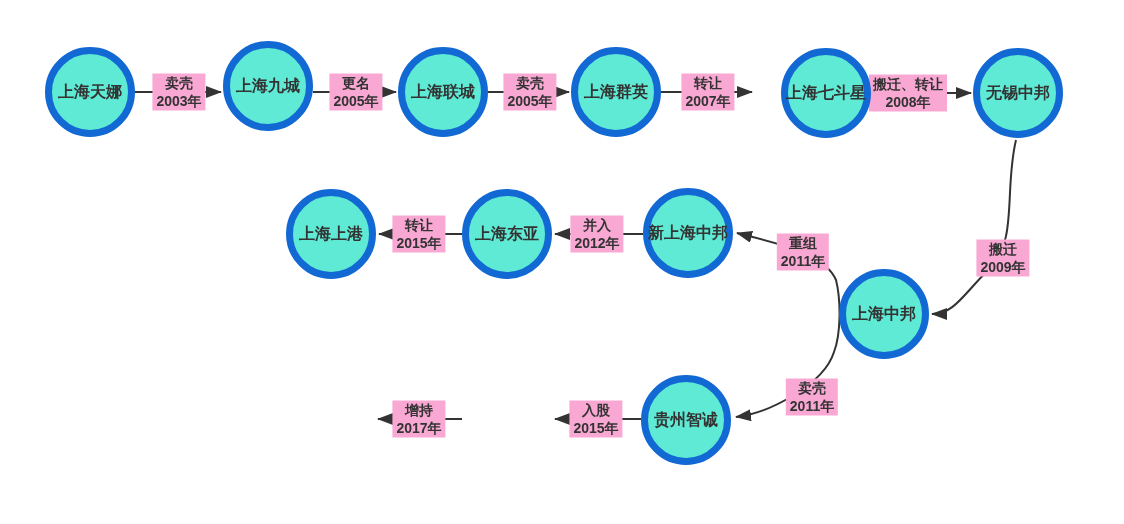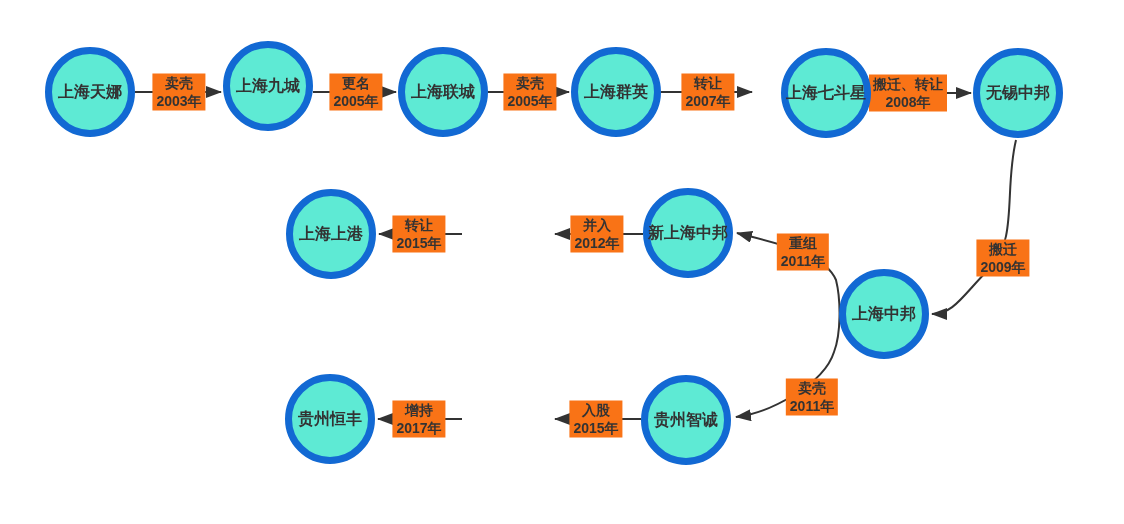--- a/index.html
+++ b/index.html
@@ -10,21 +10,21 @@
 
   .node{position:absolute;width:90px;height:90px;box-sizing:border-box;
         border:7px solid #1269d3;border-radius:50%;background:#5eead4;
         display:flex;align-items:center;justify-content:center;
         text-align:center;font-weight:bold;font-size:16px;color:#333333;
         z-index:3;}
   .node .lbl{white-space:nowrap;}
   .node.wrap .lbl{white-space:normal;width:70px;line-height:1.2;}
 
   .elabel{position:absolute;transform:translate(-50%,-50%);
-          background:#f97316;text-align:center;font-weight:bold;
+          background:#f9a8d4;text-align:center;font-weight:bold;
           font-size:14px;color:#333333;line-height:1.25;z-index:2;
           padding:1px 4px;white-space:nowrap;}
 
   
   .n0{left:45px;top:47px}   .n1{left:223px;top:41px}  .n2{left:398px;top:47px}
   .n3{left:571px;top:47px}  .n4{left:781px;top:48px}  .n5{left:973px;top:48px}
   .n6{left:286px;top:189px} .n7{left:462px;top:189px} .n8{left:643px;top:188px}
   .n9{left:839px;top:269px} .n10{left:285px;top:374px}.n11{left:462px;top:374px}
   .n12{left:641px;top:375px}
 
@@ -87,26 +87,26 @@
     </div>
   <div class="node n4">
       <span class="lbl">上海七斗星</span>
     </div>
   <div class="node n5">
       <span class="lbl">无锡中邦</span>
     </div>
   <div class="node n6">
       <span class="lbl">上海上港</span>
     </div>
+  <div class="node n7">
+      <span class="lbl">上海东亚</span>
+    </div>
   <div class="node n9">
       <span class="lbl">上海中邦</span>
     </div>
   <div class="node n8">
       <span class="lbl">新上海中邦</span>
-    </div>
-  <div class="node n10">
-      <span class="lbl">贵州恒丰</span>
     </div>
   <div class="node n12">
       <span class="lbl">贵州智诚</span>
     </div>
 
 </div>
 
 </body></html>

